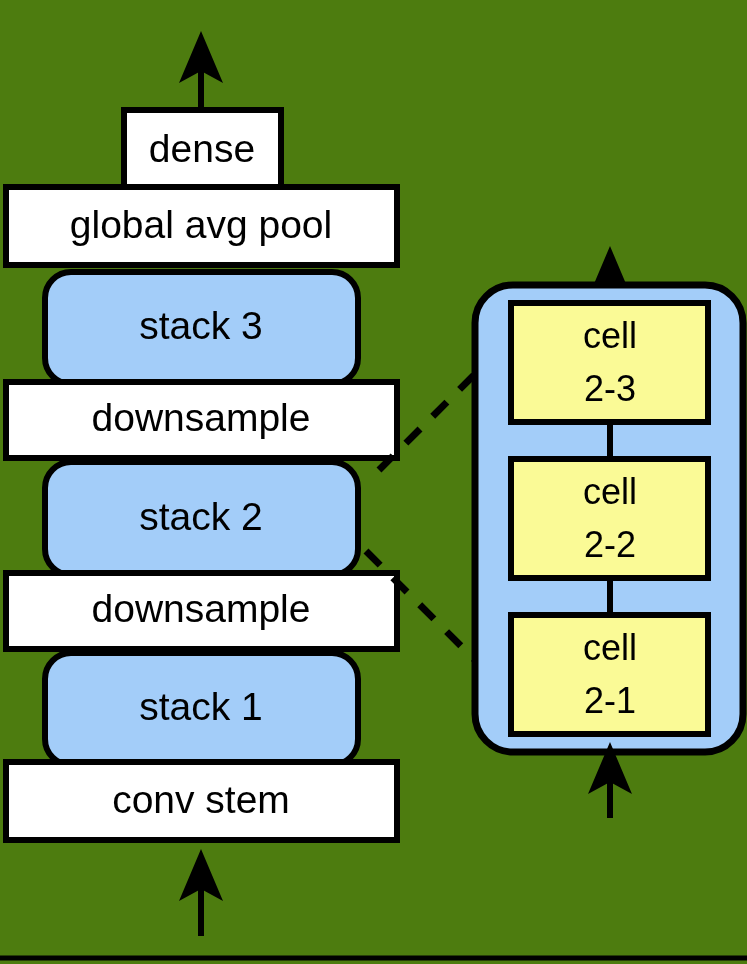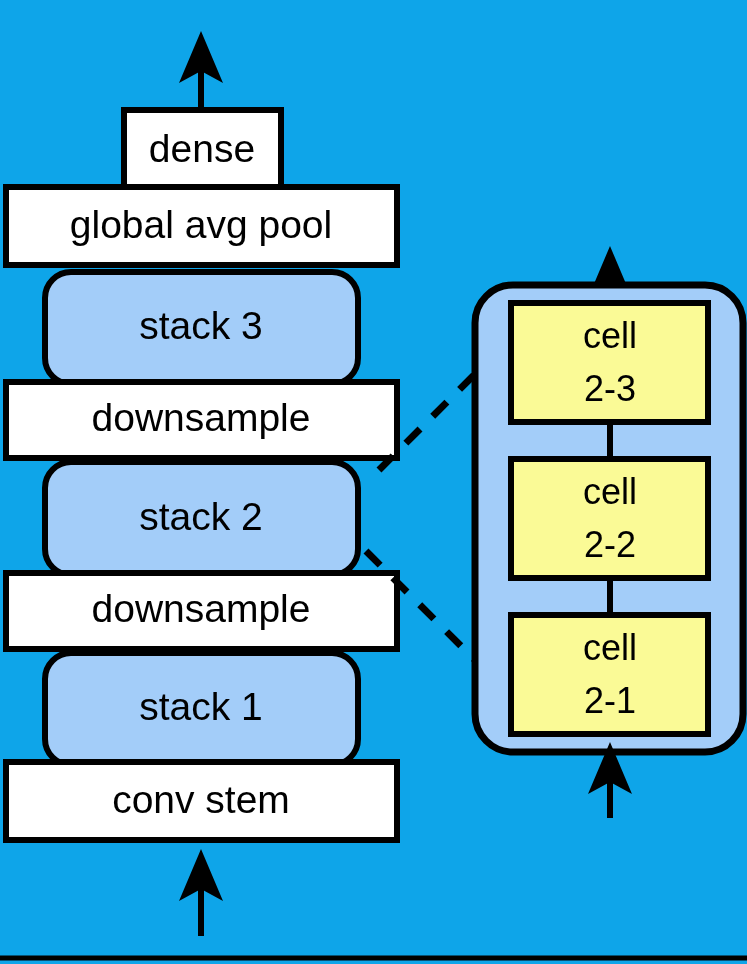--- a/index.html
+++ b/index.html
@@ -7,21 +7,21 @@
     padding: 0;
     background: #ffffff;
   }
   body {
     font-family: "Liberation Sans", sans-serif;
   }
   #canvas {
     position: relative;
     width: 747px;
     height: 964px;
-    background: #0ea5e9;
+    background: #4d7c0f;
     overflow: hidden;
   }
   svg.layer {
     position: absolute;
     left: 0;
     top: 0;
     width: 747px;
     height: 964px;
   }
   .box-label {

